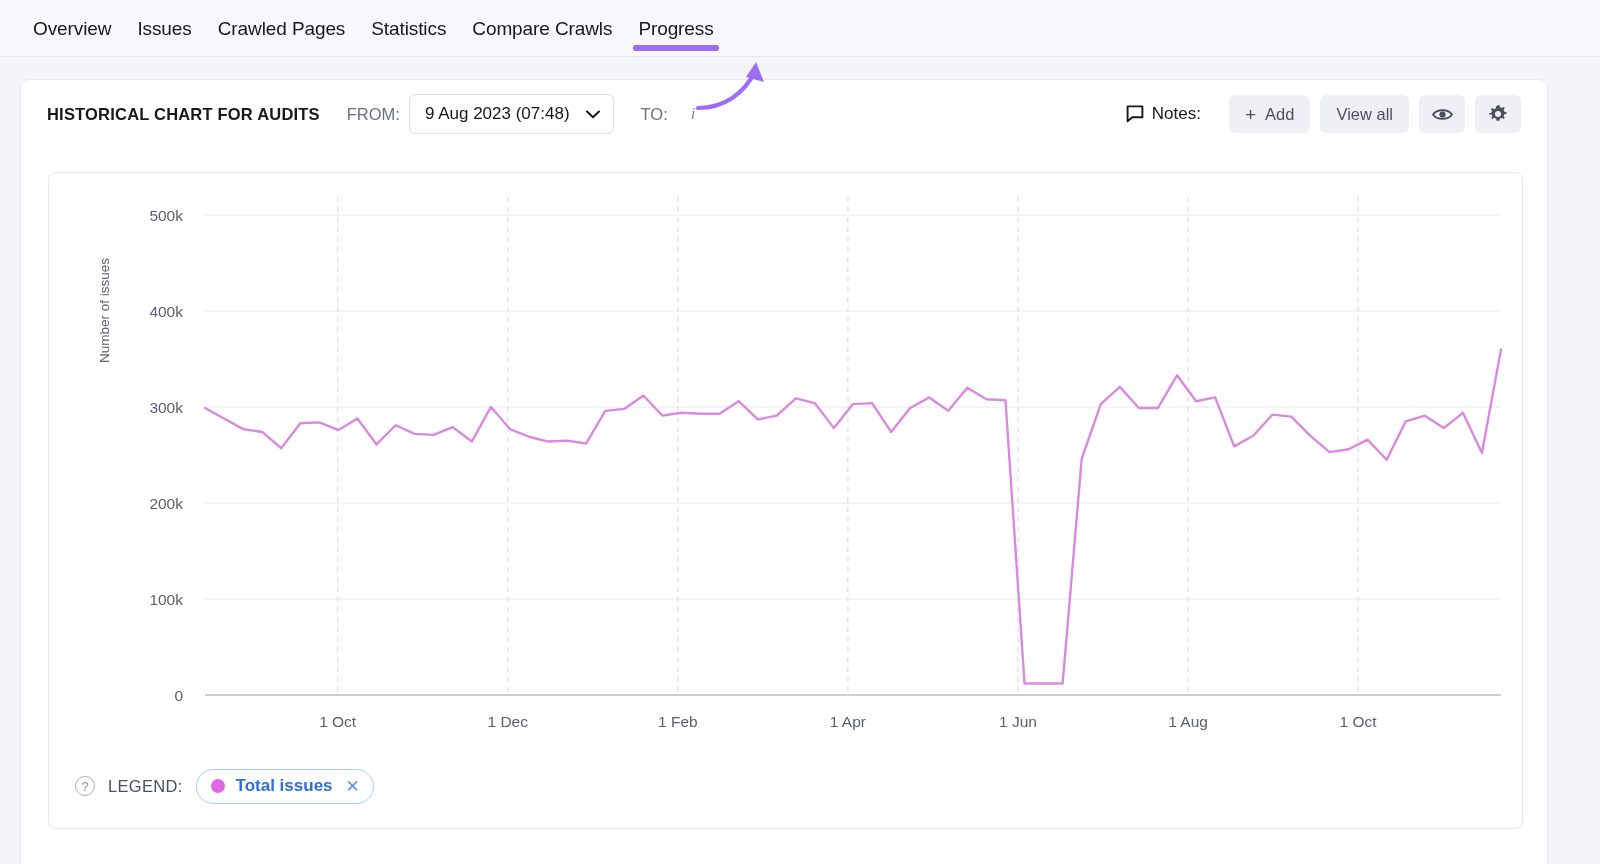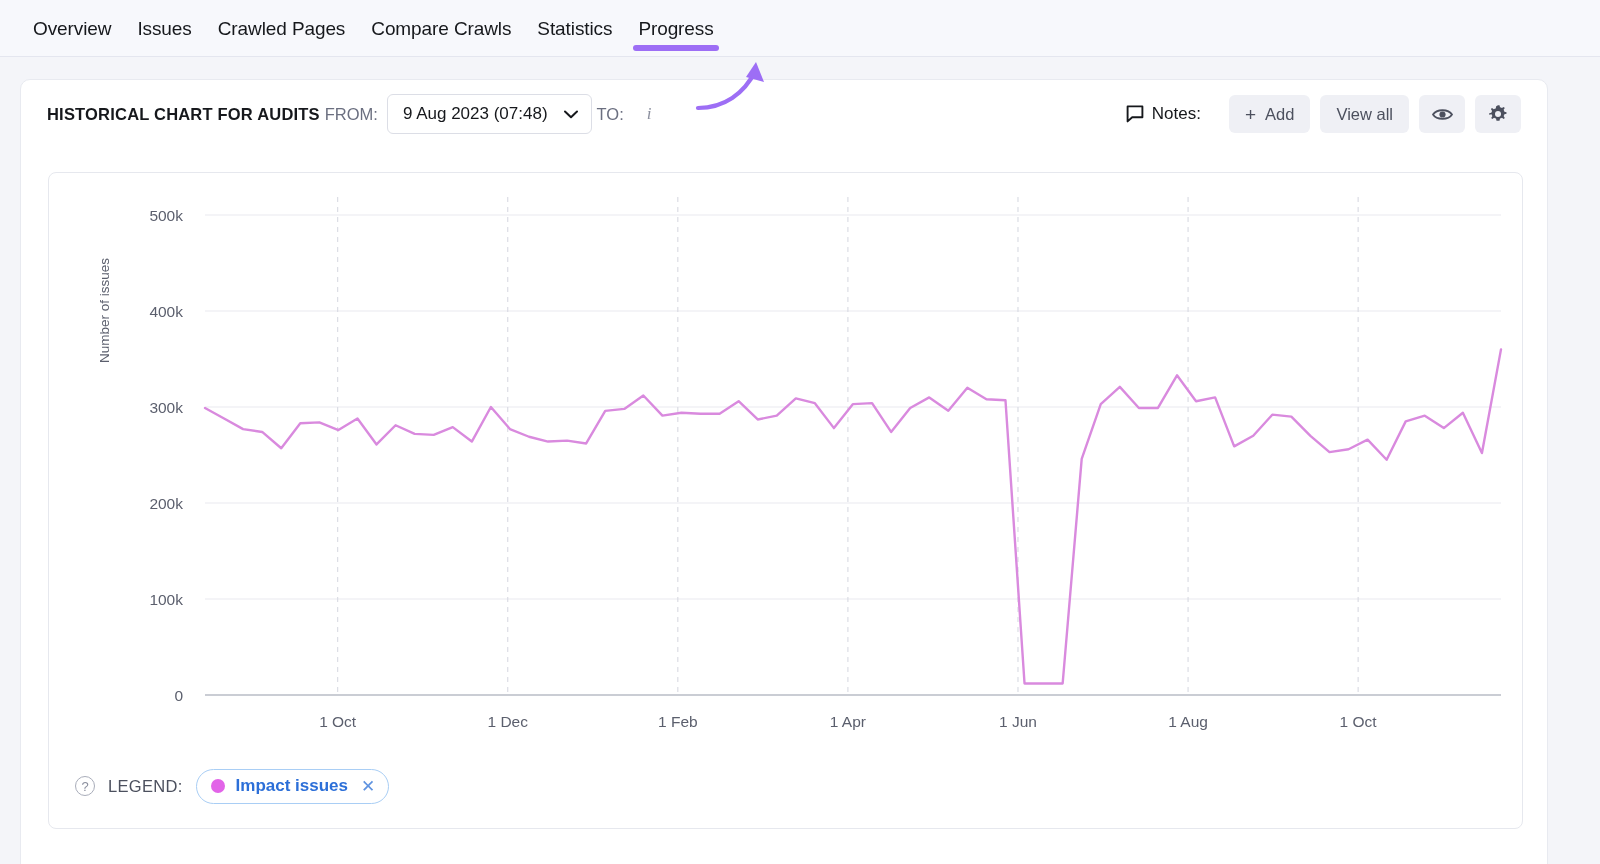--- a/index.html
+++ b/index.html
@@ -77,21 +77,21 @@
   .card-title {
     font-size: 16.5px;
     font-weight: 700;
     color: #16181c;
     letter-spacing: 0.2px;
     white-space: nowrap;
   }
   .label-from, .label-to {
     font-size: 16.5px;
     color: #6b6f80;
-    margin-left: 5px;
+    margin-left: 27px;
     margin-right: 9px;
     white-space: nowrap;
   }
   .date-select {
     display: flex;
     align-items: center;
     gap: 16px;
     height: 40px;
     padding: 0 13px 0 15px;
     border: 1px solid #dcdee6;
@@ -236,24 +236,24 @@
   <div class="tab">
     <span>Overview</span>
   </div>
   <div class="tab">
     <span>Issues</span>
   </div>
   <div class="tab">
     <span>Crawled Pages</span>
   </div>
   <div class="tab">
+    <span>Statistics</span>
+  </div>
+  <div class="tab">
     <span>Compare Crawls</span>
-  </div>
-  <div class="tab">
-    <span>Statistics</span>
   </div>
   <div class="tab active">
     <span>Progress</span>
   </div>
 </div>
 
 <svg class="arrow-anno" viewBox="0 0 110 70">
   <path d="M8 62 C 34 62, 54 48, 66 24" stroke="#9d6ef5" stroke-width="4.2" fill="none" stroke-linecap="round"></path>
   <path d="M66 16 L 74 36 L 56 31 Z" fill="#9d6ef5"></path>
 </svg>
@@ -342,18 +342,18 @@
           <text x="1309.1338582677165" y="554" text-anchor="middle" fill="#5b5f6d" font-size="15.5" font-family="&quot;Liberation Sans&quot;, sans-serif">1 Oct</text>
           <polyline points="156.00,234.96 175.06,245.52 194.12,256.08 213.18,258.96 232.24,275.28 251.29,250.32 270.35,249.36 289.41,257.04 308.47,245.52 327.53,271.44 346.59,252.24 365.65,260.88 384.71,261.84 403.76,254.16 422.82,268.56 441.88,234.00 460.94,256.08 480.00,263.76 499.06,268.56 518.12,267.60 537.18,270.48 556.24,237.84 575.29,235.92 594.35,222.48 613.41,242.64 632.47,239.76 651.53,240.72 670.59,240.72 689.65,228.24 708.71,246.48 727.76,242.64 746.82,225.36 765.88,230.16 784.94,255.12 804.00,231.12 823.06,230.16 842.12,258.96 861.18,234.96 880.24,224.40 899.29,237.84 918.35,214.80 937.41,226.32 956.47,227.28 975.53,510.48 994.59,510.48 1013.65,510.48 1032.71,285.84 1051.76,231.12 1070.82,213.84 1089.88,234.96 1108.94,234.96 1128.00,202.32 1147.06,228.24 1166.12,224.40 1185.18,273.36 1204.24,262.80 1223.29,241.68 1242.35,243.60 1261.41,262.80 1280.47,279.12 1299.53,276.24 1318.59,266.64 1337.65,286.80 1356.71,248.40 1375.76,242.64 1394.82,255.12 1413.88,239.76 1432.94,280.08 1452.00,176.40" fill="none" stroke="#d98ade" stroke-width="2.4" stroke-linejoin="round" stroke-linecap="round"></polyline>
         </svg>
     </div>
 
     <div class="legend-row">
       <div class="help-circle">?</div>
       <span class="legend-title">LEGEND:</span>
       <div class="legend-pill">
         <span class="legend-dot"></span>
-        <span class="legend-text">Impact issues</span>
+        <span class="legend-text">Total issues</span>
         <span class="legend-x">✕</span>
       </div>
     </div>
   </div>
 </div>
 
 </body></html>

